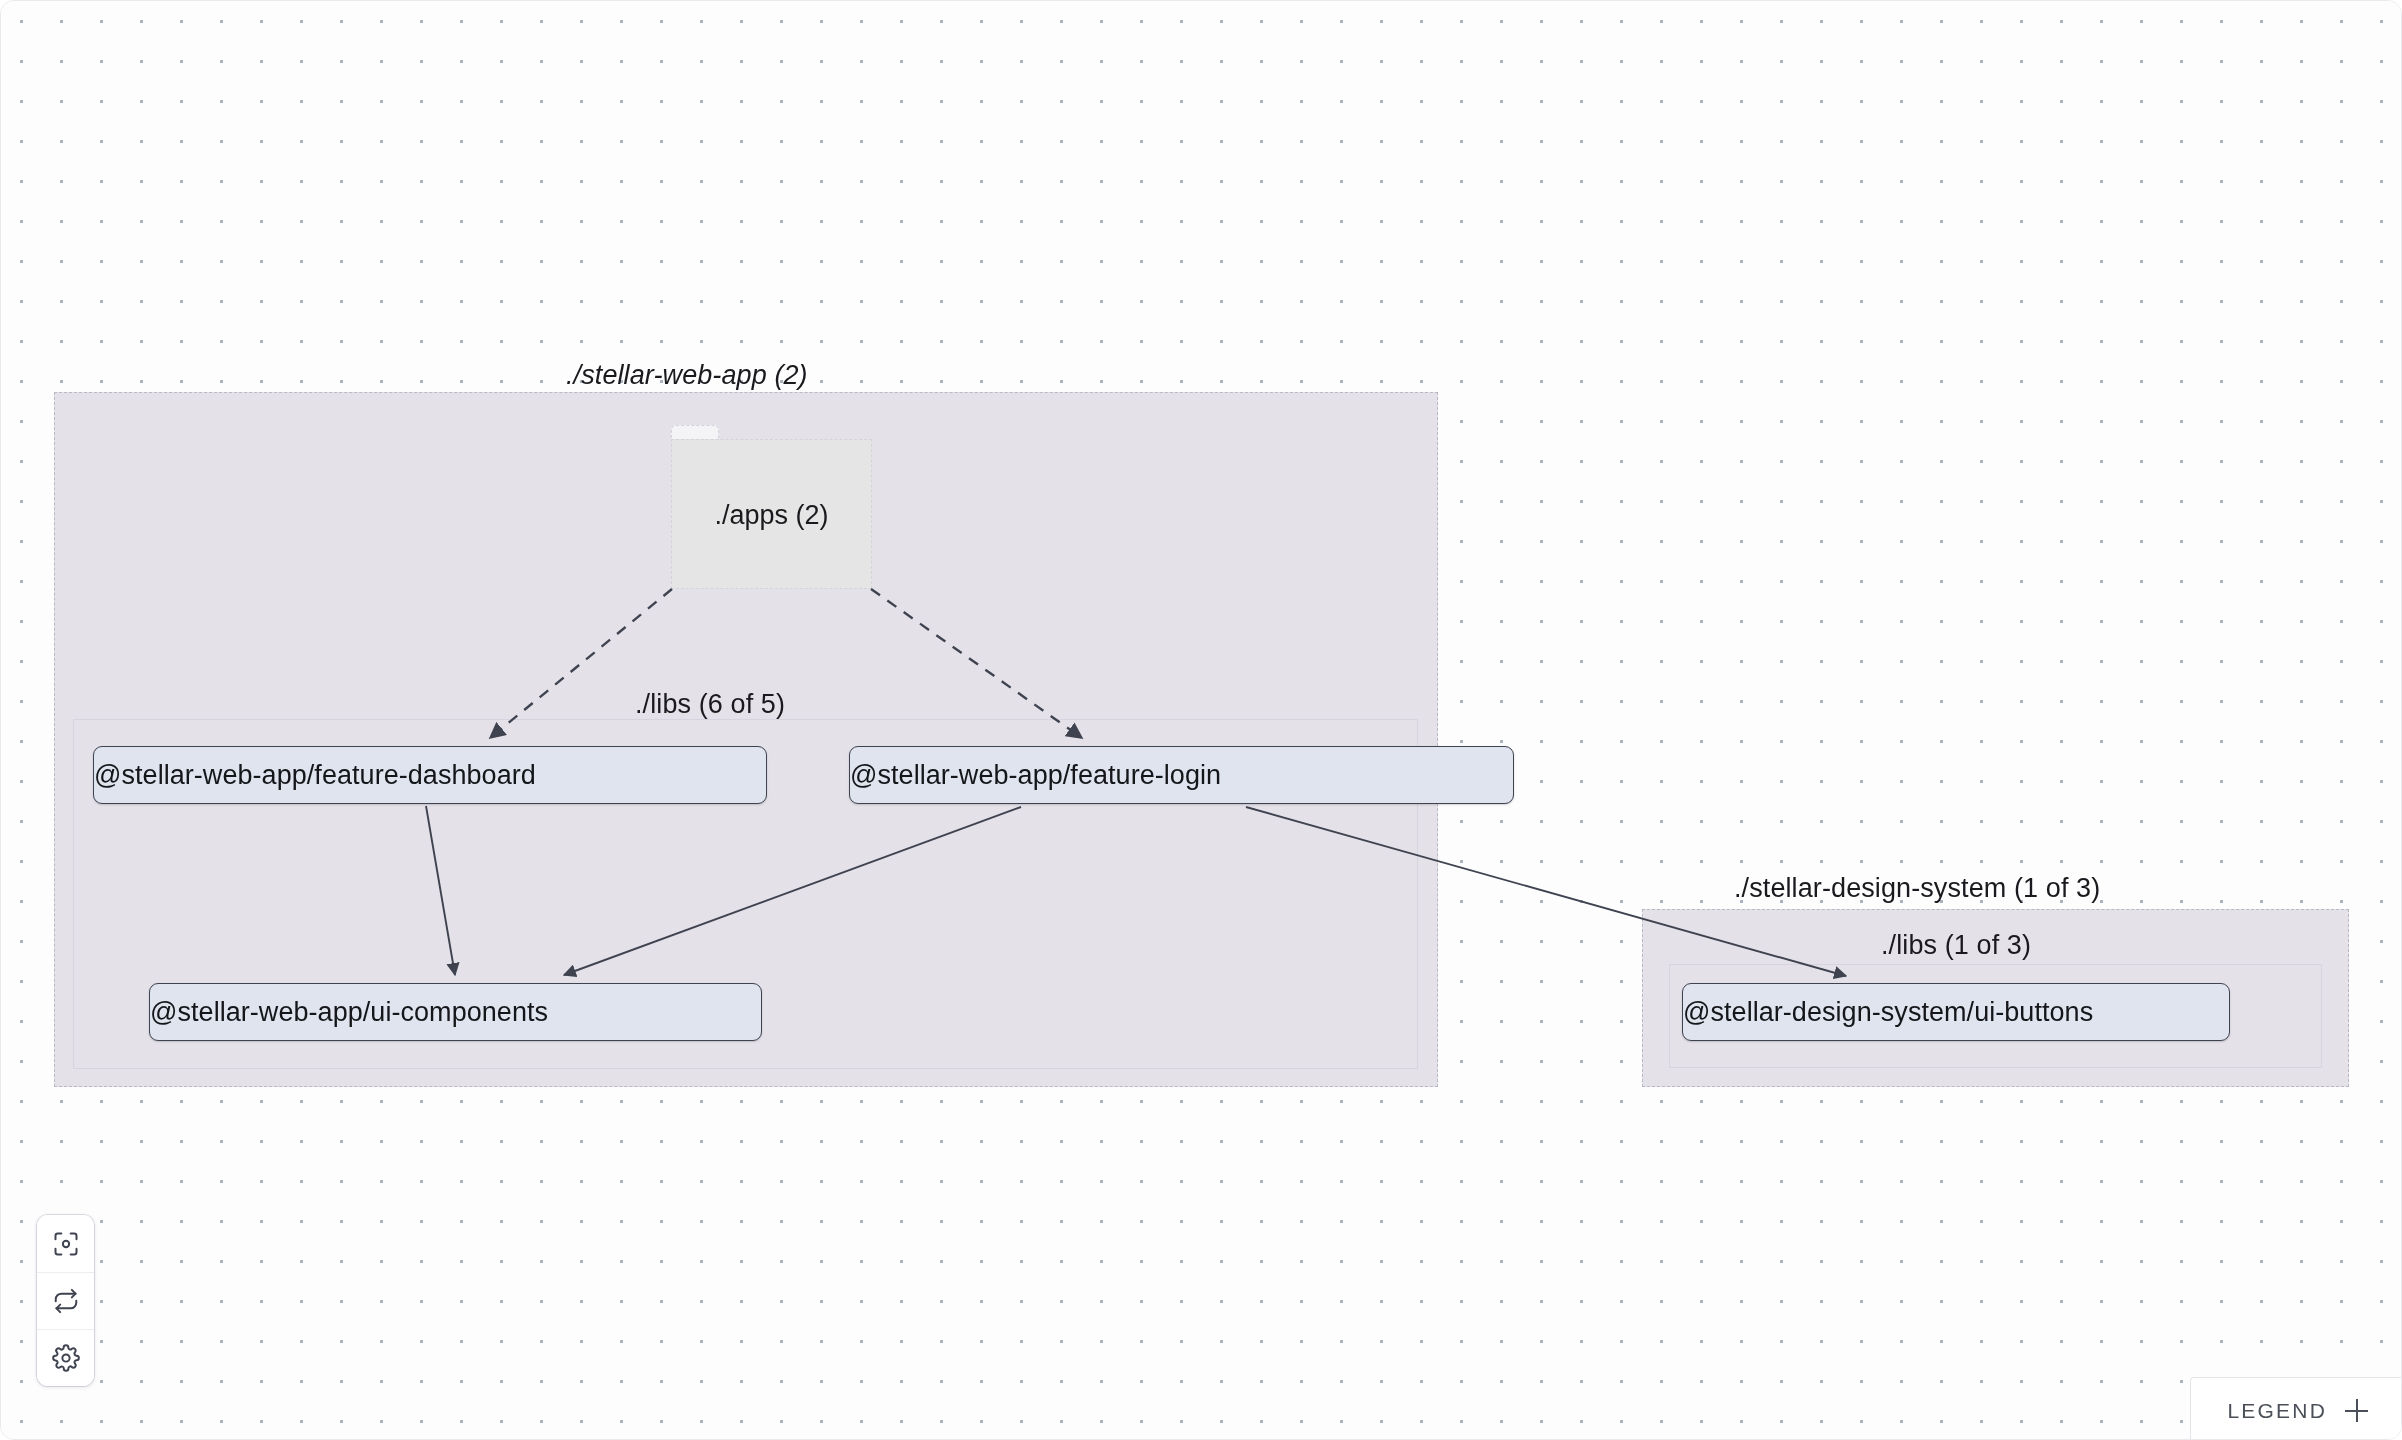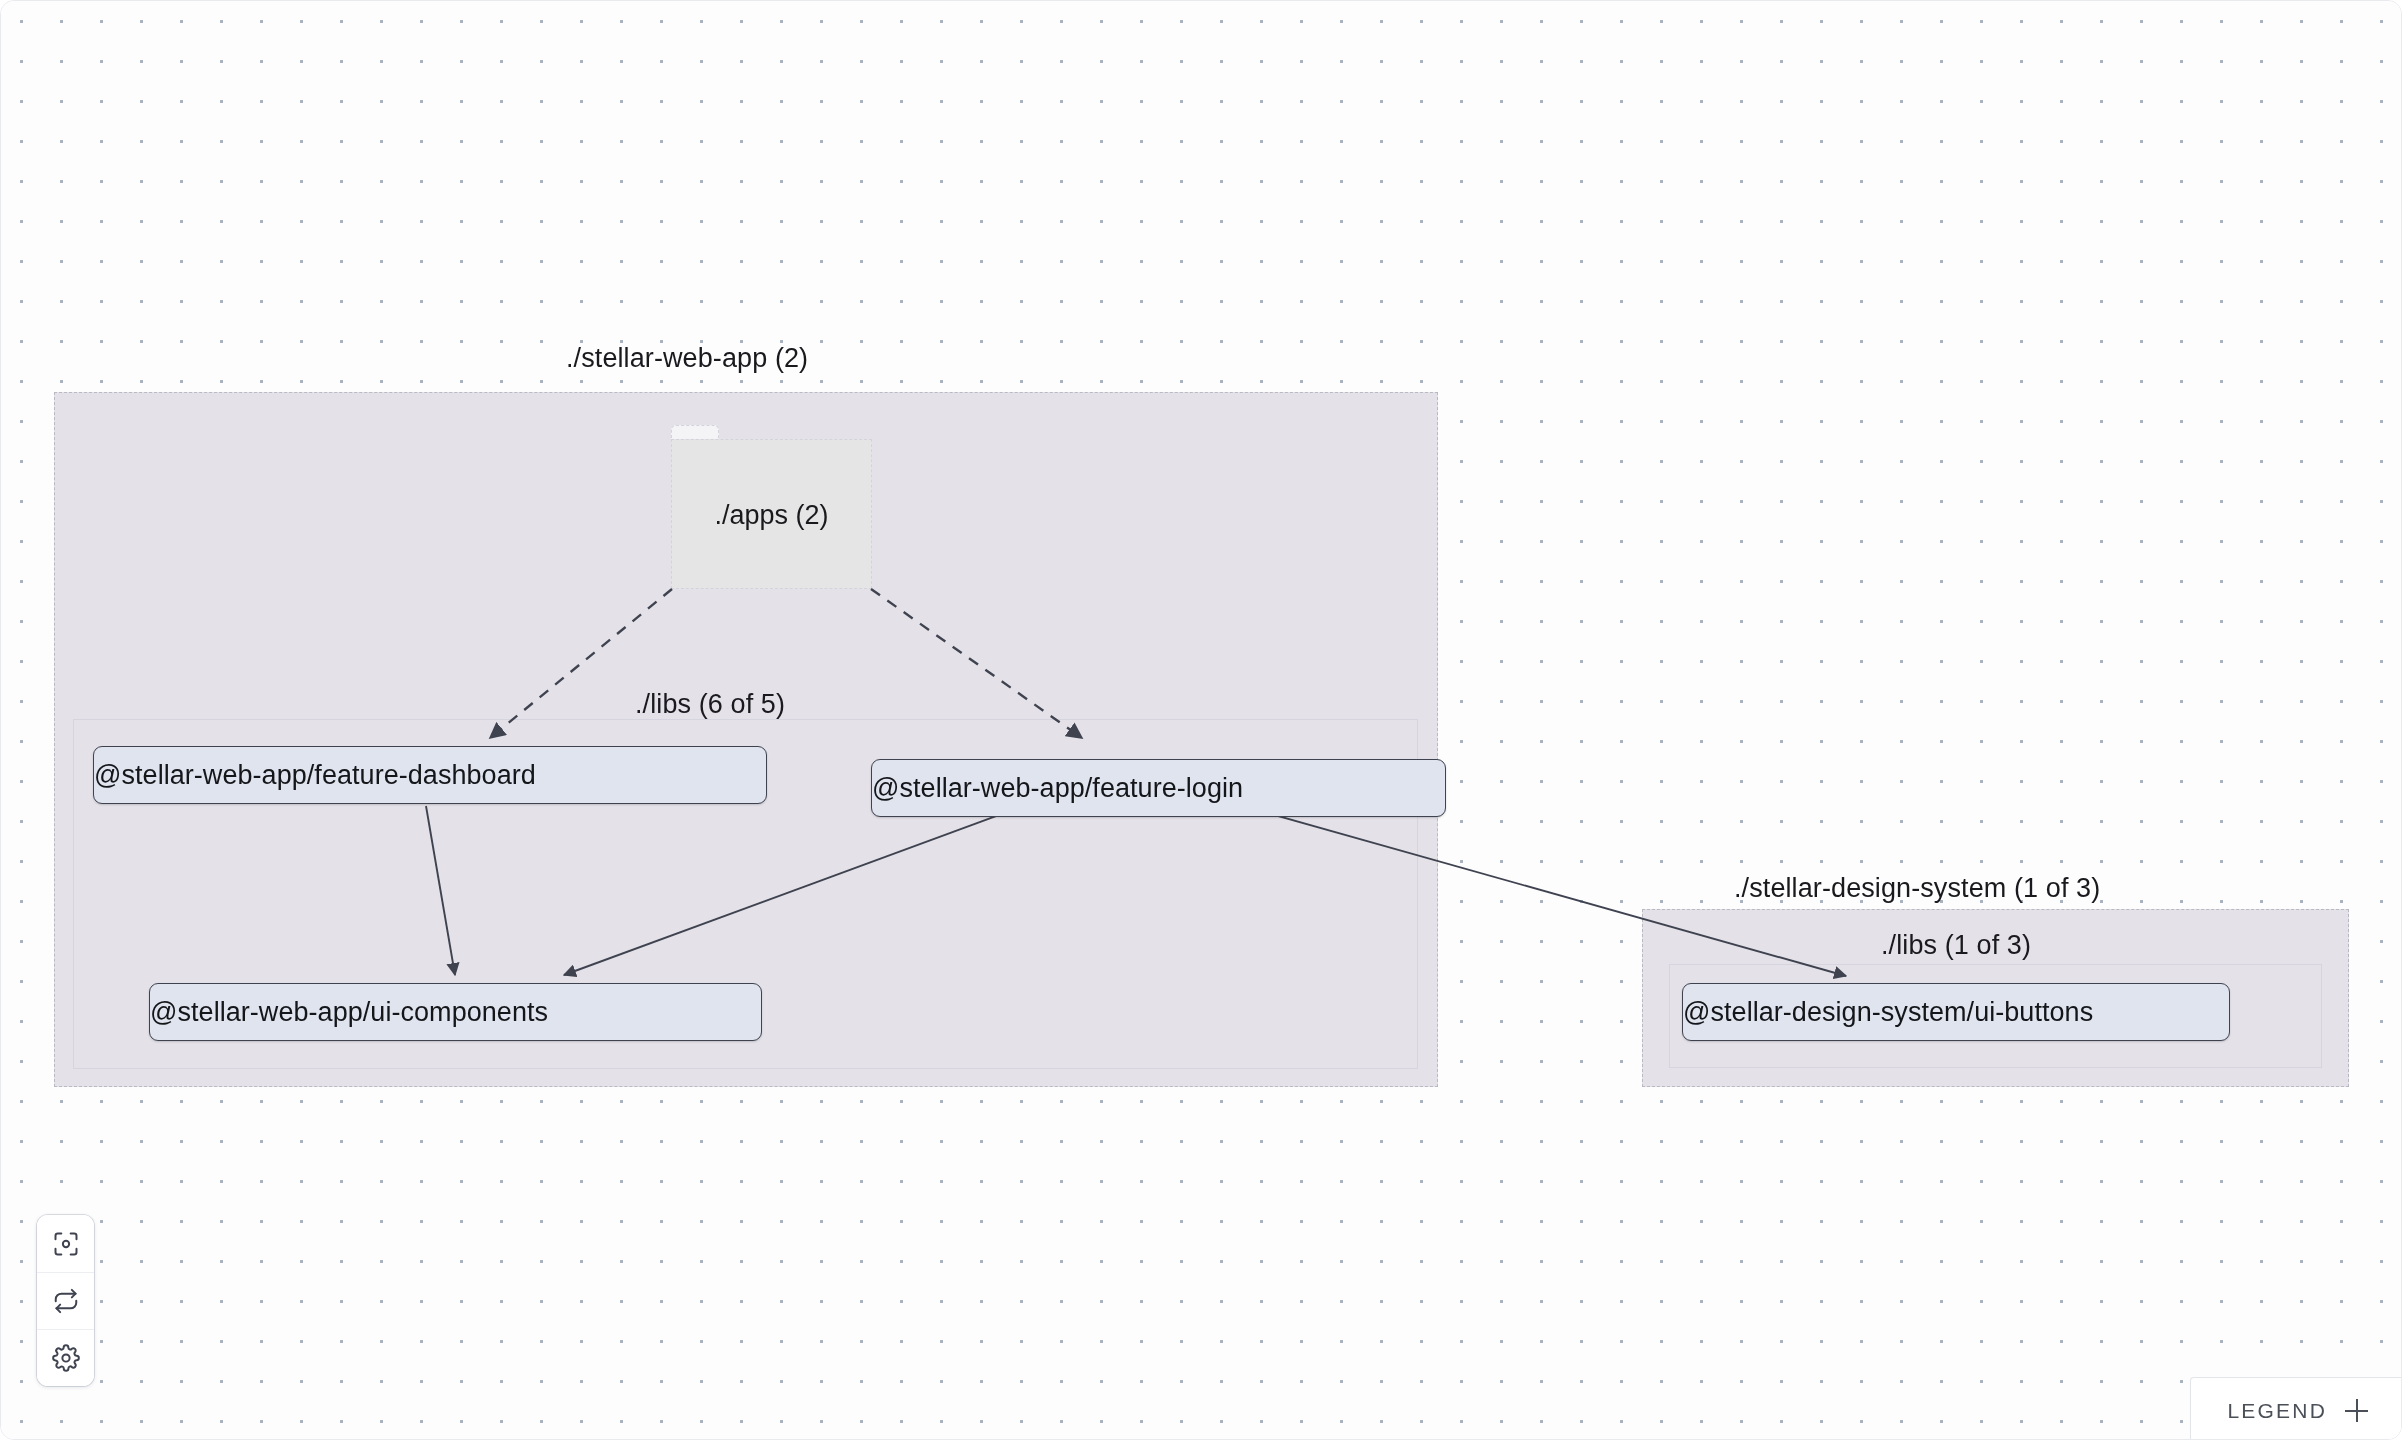--- a/index.html
+++ b/index.html
@@ -163,21 +163,21 @@
 </style>
 </head>
 <body>
 
 <div id="app">
   <div id="grid"></div>
 
   <div id="canvas">
 
     <div class="group" id="g0" style="left: 53px; top: 391px; width: 1384px; height: 695px;"></div>
-    <div class="group-label" id="g0l" style="left: 565px; top: 344px;">./stellar-web-app (2)</div>
+    <div class="group-label" id="g0l" style="left: 565px; top: 361px; font-style: italic;">./stellar-web-app (2)</div>
 
     <div class="group" id="g1" style="left: 1641px; top: 908px; width: 707px; height: 178px;"></div>
     <div class="group-label" id="g1l" style="left: 1733px; top: 874px;">./stellar-design-system (1 of 3)</div>
 
     <div class="group-inner" id="s0" style="left: 72px; top: 718px; width: 1345px; height: 350px;"></div>
     <div class="group-label" id="s0l" style="left: 634px; top: 690px;">./libs (6 of 5)</div>
 
     <div class="group-inner" id="s1" style="left: 1668px; top: 963px; width: 653px; height: 104px;"></div>
     <div class="group-label" id="s1l" style="left: 1880px; top: 931px;">./libs (1 of 3)</div>
 
@@ -197,21 +197,21 @@
           <path d="M 870 588 L 1081 737" fill="none" stroke="#3f4350" stroke-width="2.4" stroke-dasharray="11 9" marker-end="url(#arrow)"></path>
           <path d="M 425 805 L 454 974" fill="none" stroke="#3f4350" stroke-width="1.9" marker-end="url(#arrow)"></path>
           <path d="M 1020 806 L 563 974" fill="none" stroke="#3f4350" stroke-width="1.9" marker-end="url(#arrow)"></path>
           <path d="M 1245 806 L 1845 975" fill="none" stroke="#3f4350" stroke-width="1.9" marker-end="url(#arrow)"></path>
         </g>
     </svg>
 
     <div class="node" id="n0" style="left: 92px; top: 745px; width: 674px; height: 58px;">
       <span class="node-label">@stellar-web-app/feature-dashboard</span>
     </div>
-    <div class="node" id="n1" style="left: 870px; top: 745px; width: 575px; height: 58px; margin-top: 13px;">
+    <div class="node" id="n1" style="left: 848px; top: 745px; width: 665px; height: 58px;">
       <span class="node-label">@stellar-web-app/feature-login</span>
     </div>
     <div class="node" id="n2" style="left: 148px; top: 982px; width: 613px; height: 58px;">
       <span class="node-label">@stellar-web-app/ui-components</span>
     </div>
     <div class="node" id="n3" style="left: 1681px; top: 982px; width: 548px; height: 58px;">
       <span class="node-label">@stellar-design-system/ui-buttons</span>
     </div>
   </div>
 

